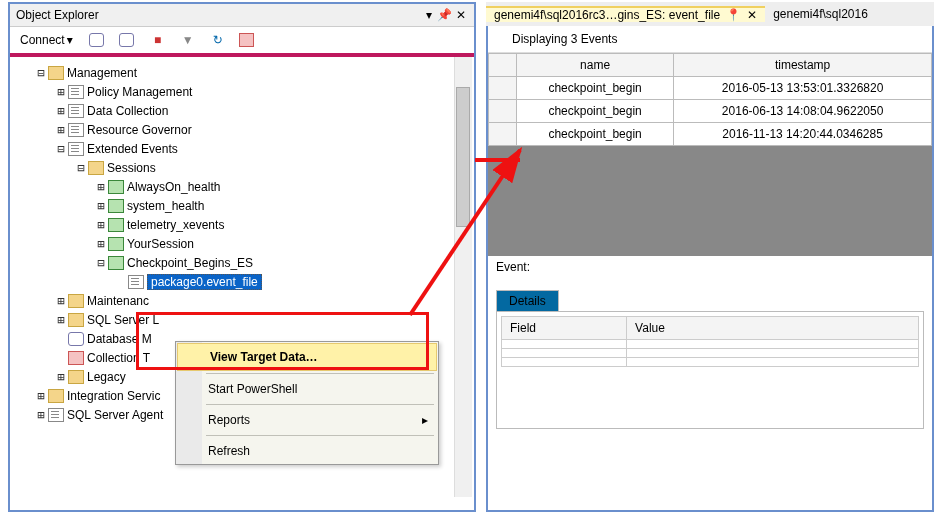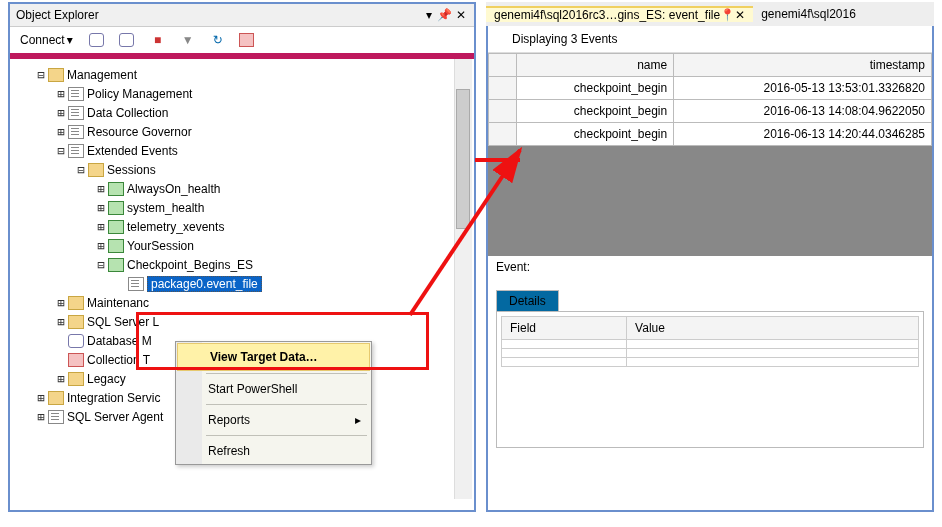--- a/index.html
+++ b/index.html
@@ -4,21 +4,21 @@
 <style>
 * { box-sizing: border-box; margin: 0; padding: 0; font-family: "Segoe UI", Tahoma, sans-serif; font-size: 12px; }
 body { background: #fff; position: relative; width: 942px; height: 527px; overflow: hidden; }
 
 
 .left-panel { position: absolute; left: 8px; top: 2px; width: 468px; height: 510px; border: 2px solid #6a8fcd; background: #fff; }
 .panel-title { background: #f0f0f0; padding: 4px 6px; border-bottom: 1px solid #ccc; display: flex; align-items: center; justify-content: space-between; }
 .panel-title-text { font-weight: 400; }
 .panel-controls { display: flex; gap: 2px; }
 .panel-controls span { width: 14px; height: 14px; display: inline-flex; align-items: center; justify-content: center; cursor: pointer; }
-.toolbar { padding: 4px 6px; display: flex; align-items: center; gap: 12px; border-bottom: 6px solid #be185d; }
+.toolbar { padding: 4px 6px; display: flex; align-items: center; gap: 12px; border-bottom: 4px solid #be185d; }
 .connect-btn { display: flex; align-items: center; gap: 2px; padding: 2px 4px; cursor: pointer; }
 .tb-icon { width: 18px; height: 18px; display: inline-flex; align-items: center; justify-content: center; cursor: pointer; }
 
 .tree { position: relative; padding: 6px 2px; overflow-y: auto; overflow-x: hidden; height: 440px; }
 .tree-scrollbar { position:absolute; right:2px; top:0; bottom:0; width:18px; background:#f0f0f0; border-left:1px solid #ddd;}
 .tree-scrollbar-thumb { position:absolute; right:2px; top:30px; width:14px; height:140px; background:#cdcdcd; border:1px solid #aaa;}
 .tree ul { list-style: none; }
 .tree li { white-space: nowrap; }
 .tree-row { display: flex; align-items: center; height: 19px; padding-left: 4px; }
 .exp { width: 14px; text-align: center; font-family: monospace; cursor: pointer; color:#333; }
@@ -35,49 +35,49 @@
 .ind-3 { padding-left: 62px; }
 .ind-4 { padding-left: 82px; }
 .ind-5 { padding-left: 102px; }
 
 .selected-node { background: #0a64c8; color: #fff; padding: 0 3px; border:1px dotted #555; }
 
 
 .red-box-1 { position: absolute; left: 136px; top: 312px; width: 293px; height: 58px; border: 3px solid #e11; pointer-events: none; z-index: 50; }
 
 
-.ctx-menu { position: absolute; left: 175px; top: 341px; width: 197px; background: #f5f5ee; border: 1px solid #999; box-shadow: 2px 2px 4px rgba(0,0,0,0.2); z-index: 40; }
+.ctx-menu { position: absolute; left: 175px; top: 341px; width: 264px; background: #f5f5ee; border: 1px solid #999; box-shadow: 2px 2px 4px rgba(0,0,0,0.2); z-index: 40; }
 .ctx-icon-col { position:absolute; left:0; top:0; bottom:0; width:26px; background:#eaeaea; }
 .ctx-item { position:relative; padding: 6px 10px 6px 32px; cursor: pointer; }
 .ctx-item.highlight { background: #fff2a8; border:1px solid #e6c96f; margin:1px; }
 .ctx-sep { height:1px; background:#c0c0b8; margin: 2px 4px 2px 30px; }
 .ctx-arrow { float:right; }
 
 
 .right-panel { position: absolute; left: 486px; top: 2px; width: 448px; height: 510px; }
 .tabs { display: flex; align-items: center; height: 24px; background: #eee; }
-.tab { padding: 0 8px; display:flex; align-items:center; cursor: pointer; }
+.tab { padding: 0 8px; display:flex; align-items:center; gap:6px; cursor: pointer; }
 .tab.active { background: #fffad1; border-top: 2px solid #f0d060; }
 .tab-close { cursor:pointer; }
 
 .right-body { border: 2px solid #6a8fcd; border-top:none; height: 486px; background:#fff; display:flex; flex-direction:column;}
 .display-text { padding: 6px 24px; background:#fff; border-bottom:1px solid #ddd; }
 
 .events-table { width: 100%; border-collapse: collapse; }
-.events-table th, .events-table td { border: 1px solid #bbb; padding: 4px 6px; text-align: right; font-weight: 400; }
+.events-table th, .events-table td { border: 1px solid #bbb; padding: 4px 6px; text-align: center; font-weight: 400; }
 .events-table th { background: #f4f4f4; }
 .events-table .rowhead { width: 28px; background:#f4f4f4; }
 
 .gray-gap { flex: 0 0 110px; background:#888; }
 
 .event-detail { padding: 4px 8px; }
 .event-label { margin-bottom: 16px; }
 .detail-tabs { display:flex; }
 .detail-tab { padding: 3px 12px; border:1px solid #bbb; border-bottom:none; background:#0369a1; }
-.detail-inner { border:1px solid #bbb; height:137px; padding:4px; }
+.detail-inner { border:1px solid #bbb; height:118px; padding:4px; }
 .detail-table { width: 100%; border-collapse: collapse; }
 .detail-table th, .detail-table td { border: 1px solid #ccc; padding: 4px 8px; text-align:left; font-weight:400; }
 .detail-table th { background:#f4f4f4; }
 
 
 .arrow-svg { position:absolute; left:380px; top:130px; width:160px; height:200px; z-index:60; pointer-events:none; }
 </style>
 </head>
 <body>
 
@@ -310,21 +310,21 @@
             <td>2016-05-13 13:53:01.3326820</td>
           </tr>
         <tr>
             <td class="rowhead"></td>
             <td>checkpoint_begin</td>
             <td>2016-06-13 14:08:04.9622050</td>
           </tr>
         <tr>
             <td class="rowhead"></td>
             <td>checkpoint_begin</td>
-            <td>2016-06-13 14:20:44.0346285</td>
+            <td>2016-11-13 14:20:44.0346285</td>
           </tr>
       </tbody>
     </table>
     <div class="gray-gap"></div>
     <div class="event-detail">
       <div class="event-label">Event:</div>
       <div class="detail-tabs">
           <div class="detail-tab">Details</div>
         </div>
       <div class="detail-inner">

